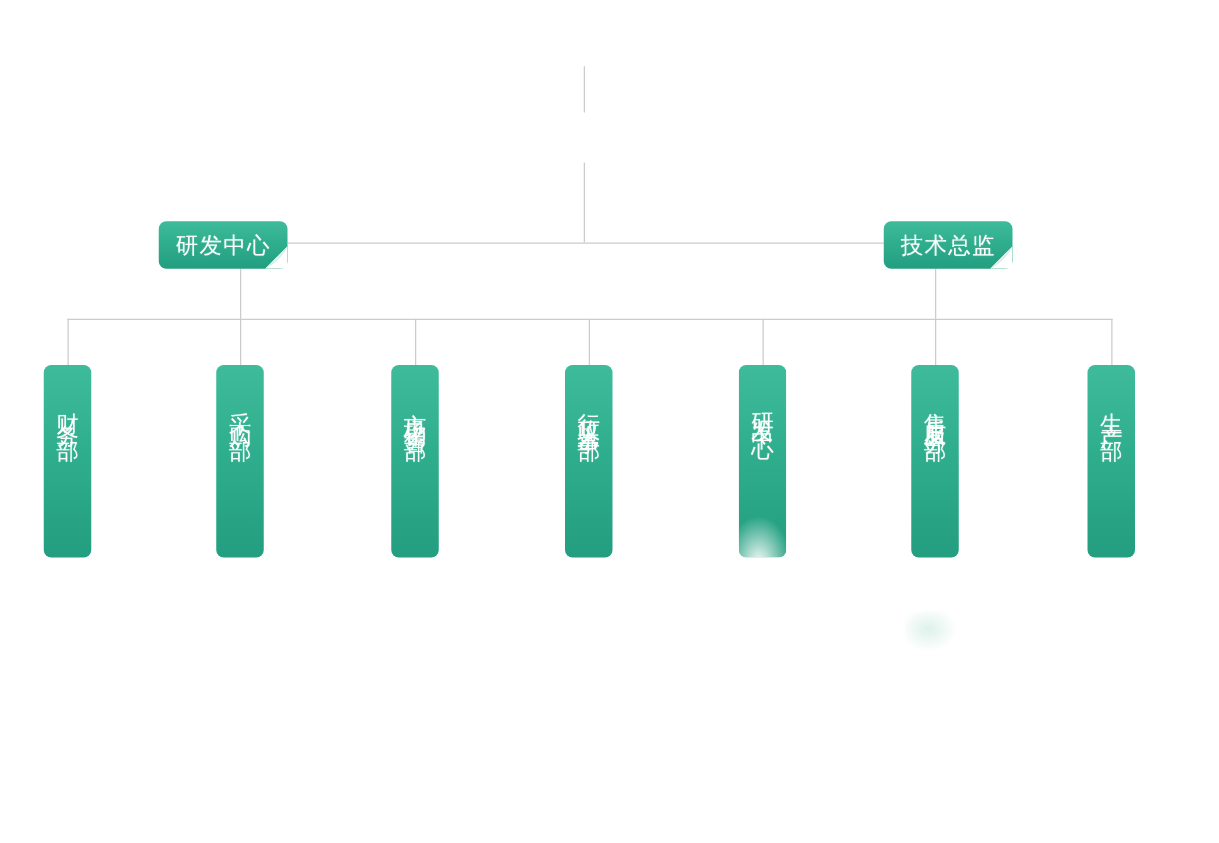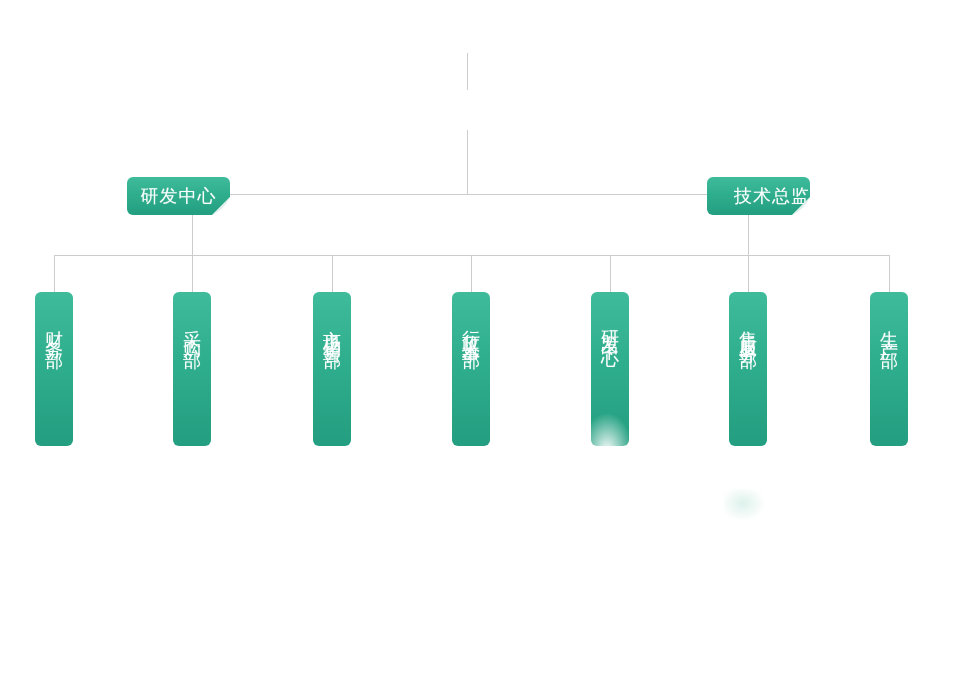--- a/index.html
+++ b/index.html
@@ -98,21 +98,21 @@
 
 
 
   <div class="node h-node" style="left:127px; top:177px; width:103px; height:38px;">
     <span class="h-label">研发中心</span>
     <svg class="fold" viewBox="0 0 18 18">
       <path d="M0,18 L18,0 L18,18 Z" fill="#ffffff"></path>
       <path d="M0.5,18 L18,0.5 Q12,12 0.5,18 Z" fill="#ddeee8"></path>
     </svg>
   </div>
-  <div class="node h-node" style="left:707px; top:177px; width:103px; height:38px;justify-content:flex-end;">
+  <div class="node h-node" style="left:707px; top:177px; width:103px; height:38px;">
     <span class="h-label">技术总监</span>
     <svg class="fold" viewBox="0 0 18 18">
       <path d="M0,18 L18,0 L18,18 Z" fill="#ffffff"></path>
       <path d="M0.5,18 L18,0.5 Q12,12 0.5,18 Z" fill="#ddeee8"></path>
     </svg>
   </div>
 
   <div class="node dept" style="left:35px;">
     <span class="v-label ls-3">财务部</span>
   </div>

